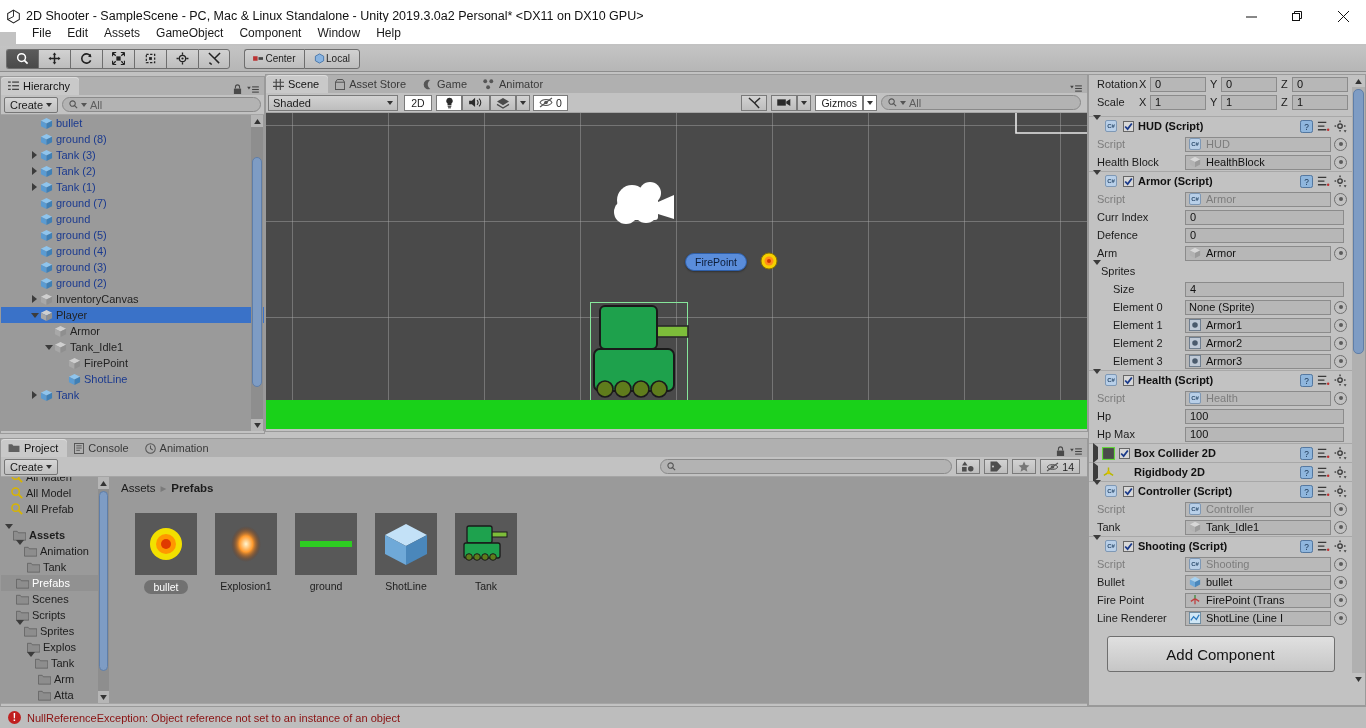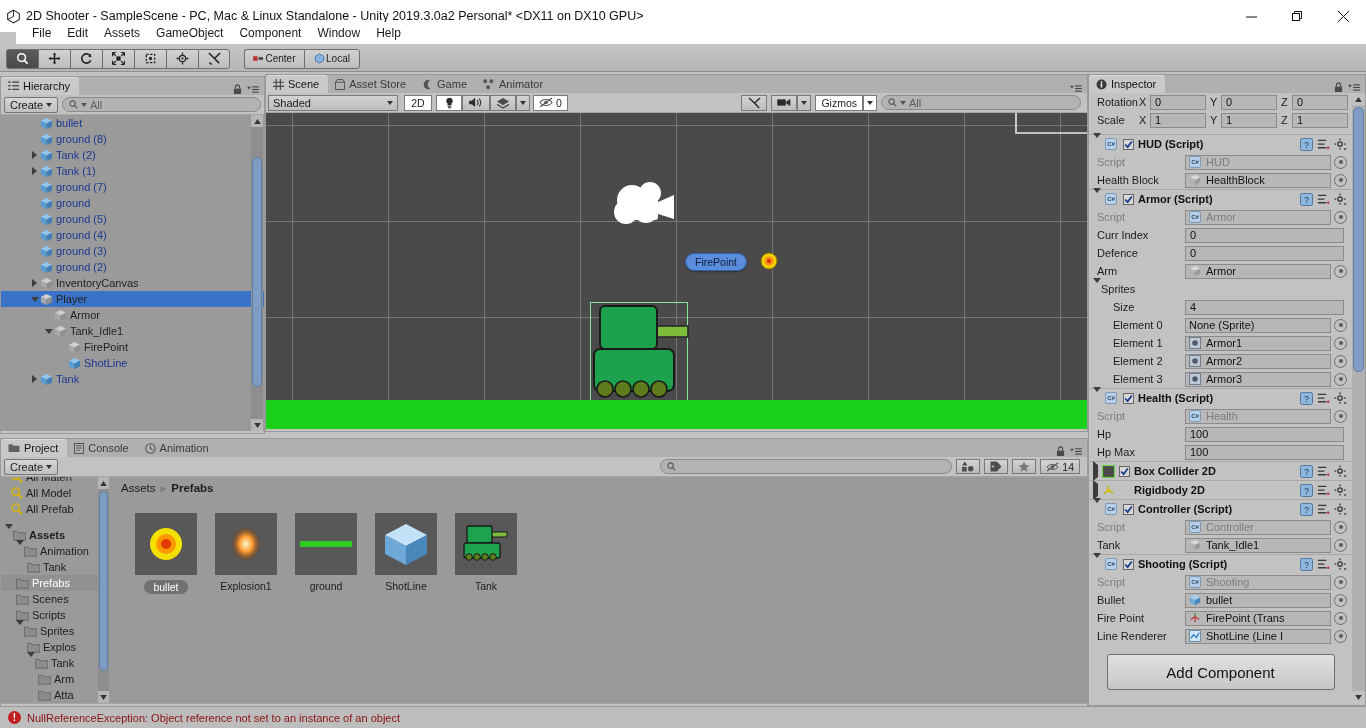--- a/index.html
+++ b/index.html
@@ -410,20 +410,32 @@
           <span class="chev">›</span>
         </div>
         <div class="hrow prefab" style="padding-left: 28px; padding-right: 16px;">
           <span class="tw"></span>
           <svg class="cube" viewBox="0 0 14 14">
             <polygon points="7,1 13,4 7,7 1,4" fill="#8fc4ec"></polygon>
             <polygon points="1,4 7,7 7,13 1,10" fill="#5b9bd1"></polygon>
             <polygon points="13,4 7,7 7,13 13,10" fill="#3f7fb5"></polygon>
           </svg>
           <span>ground (8)</span>
+          <span class="chev">›</span>
+        </div>
+        <div class="hrow prefab" style="padding-left: 28px; padding-right: 16px;">
+          <span class="tw">
+            <span class="tri"></span>
+          </span>
+          <svg class="cube" viewBox="0 0 14 14">
+            <polygon points="7,1 13,4 7,7 1,4" fill="#8fc4ec"></polygon>
+            <polygon points="1,4 7,7 7,13 1,10" fill="#5b9bd1"></polygon>
+            <polygon points="13,4 7,7 7,13 13,10" fill="#3f7fb5"></polygon>
+          </svg>
+          <span>Tank (3)</span>
           <span class="chev">›</span>
         </div>
         <div class="hrow prefab" style="padding-left: 28px; padding-right: 16px;">
           <span class="tw">
             <span class="tri"></span>
           </span>
           <svg class="cube" viewBox="0 0 14 14">
             <polygon points="7,1 13,4 7,7 1,4" fill="#8fc4ec"></polygon>
             <polygon points="1,4 7,7 7,13 1,10" fill="#5b9bd1"></polygon>
             <polygon points="13,4 7,7 7,13 13,10" fill="#3f7fb5"></polygon>
@@ -1035,42 +1047,20 @@
       <div class="zoomslider">
         <svg width="120" height="12" viewBox="0 0 120 12">
           <line x1="2" y1="6" x2="118" y2="6" stroke="#8c8c8c" stroke-width="2"></line>
           <rect x="84" y="1" width="9" height="10" rx="2" fill="#dcdcdc" stroke="#6e6e6e"></rect>
         </svg>
       </div>
     </div>
   </div>
 
   <div class="panel" id="inspector">
-    <div class="panel-tabs">
-      <div class="ptab active">
-        <svg width="11" height="11" viewBox="0 0 12 12">
-            <circle cx="6" cy="6" r="5.4" fill="#3a3a3a"></circle>
-            <rect x="5.2" y="4.8" width="1.6" height="4.4" fill="#fff"></rect>
-            <rect x="5.2" y="2.4" width="1.6" height="1.7" fill="#fff"></rect>
-          </svg>
-        <span>Inspector</span>
-      </div>
-      <div class="tab-right">
-        <svg width="9" height="11" viewBox="0 0 10 12">
-            <rect x="1" y="5" width="8" height="6" fill="#4a4a4a"></rect>
-            <path d="M2.7 5 V3.2 a2.3 2.3 0 0 1 4.6 0 V5" fill="none" stroke="#4a4a4a" stroke-width="1.2"></path>
-          </svg>
-        <svg width="12" height="9" viewBox="0 0 13 10">
-            <polygon points="0,2 4,2 2,5" fill="#444"></polygon>
-            <rect x="5.5" y="1.5" width="7.5" height="1.2" fill="#444"></rect>
-            <rect x="5.5" y="4.4" width="7.5" height="1.2" fill="#444"></rect>
-            <rect x="5.5" y="7.3" width="7.5" height="1.2" fill="#444"></rect>
-          </svg>
-      </div>
-    </div>
 
     <div class="insp-body" id="insp-body">
       <div id="insp-content" style="padding-right:13px;">
           <div class="xform-row">
             <span class="xlabel">Rotation</span>
             <span class="axis">
               <span class="axis-l">X</span>
               <span class="fieldbox" style="width:56px;">0</span>
             </span>
             <span class="axis">

